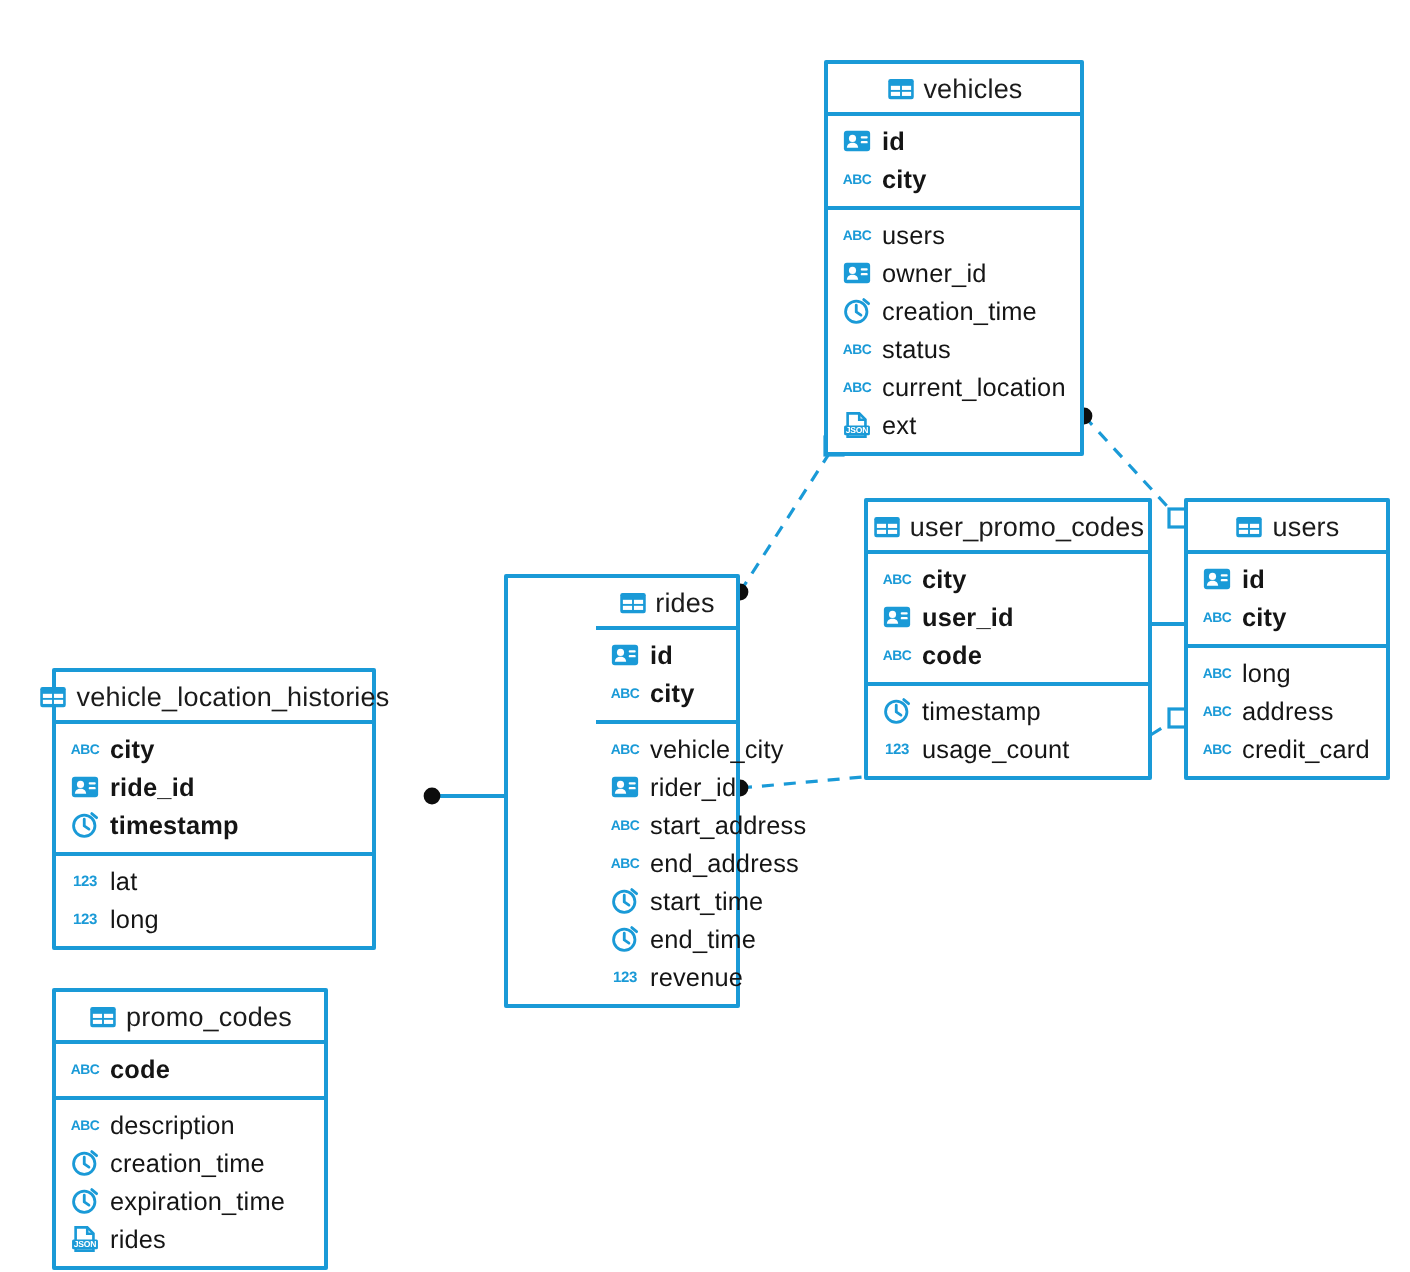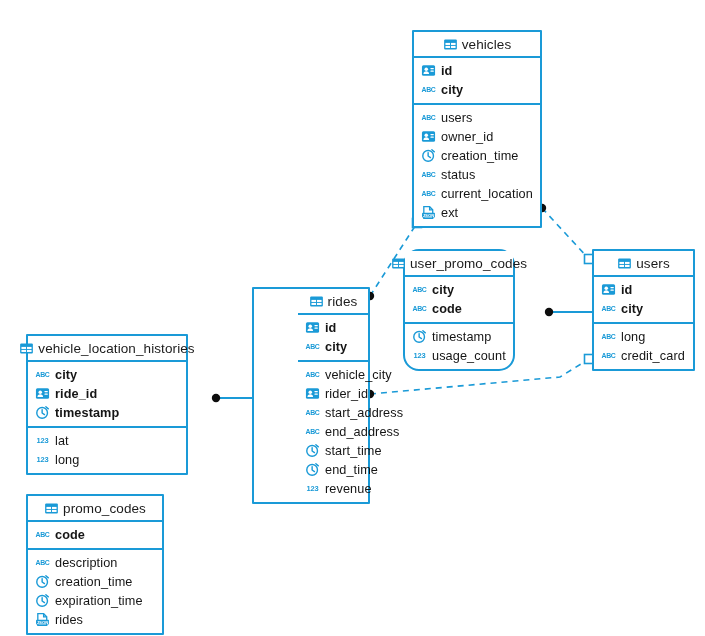--- a/index.html
+++ b/index.html
@@ -176,40 +176,50 @@
           <svg class="ficon" viewBox="0 0 16 16">
             <path d="M3 1.8h6.2l3.3 3.3v9.1H3z" fill="none" stroke="#1a9ad7" stroke-width="1.4"></path>
             <path d="M9.2 1.8v3.4h3.3" fill="none" stroke="#1a9ad7" stroke-width="1.4"></path>
             <rect x="1.1" y="8.2" width="13.8" height="5.2" rx="0.8" fill="#1a9ad7"></rect>
             <text x="8" y="12.5" text-anchor="middle" fill="#fff" font-family="&quot;Liberation Sans&quot;, sans-serif" font-size="4.6" font-weight="bold" letter-spacing="-0.1">JSON</text>
           </svg>
           <span class="field-name">ext</span>
         </div>
       </div>
     </div>
-    <div class="entity" style="left: 403px; top: 249px; width: 112px; border-radius: 16px;">
+    <div class="entity" style="left: 432px; top: 249px; width: 144px;">
       <div class="entity-header">
         <svg class="ficon" viewBox="0 0 16 16">
           <rect x="1.2" y="2.6" width="13.6" height="10.8" rx="1.2" fill="#1a9ad7"></rect>
           <rect x="2.6" y="6.3" width="4.9" height="2.2" fill="#fff"></rect>
           <rect x="8.5" y="6.3" width="4.9" height="2.2" fill="#fff"></rect>
           <rect x="2.6" y="9.5" width="4.9" height="2.2" fill="#fff"></rect>
           <rect x="8.5" y="9.5" width="4.9" height="2.2" fill="#fff"></rect>
         </svg>
         <span class="entity-title">user_promo_codes</span>
       </div>
       <div class="section keys">
         <div class="field">
           <svg class="ficon" viewBox="0 0 16 16">
             <text x="8" y="10.4" text-anchor="middle" fill="#1a9ad7" font-family="&quot;Liberation Sans&quot;, sans-serif" font-size="7.4" font-weight="bold" letter-spacing="-0.3">ABC</text>
           </svg>
           <span class="field-name">city</span>
         </div>
         <div class="field">
           <svg class="ficon" viewBox="0 0 16 16">
+            <rect x="1" y="2.5" width="14" height="11" rx="1.6" fill="#1a9ad7"></rect>
+            <circle cx="5.6" cy="6.6" r="1.9" fill="#fff"></circle>
+            <path d="M2.6 11.6c0-1.7 1.35-2.7 3-2.7s3 1 3 2.7z" fill="#fff"></path>
+            <rect x="10" y="5.4" width="3.7" height="1.25" rx="0.5" fill="#fff"></rect>
+            <rect x="10" y="8" width="3.7" height="1.25" rx="0.5" fill="#fff"></rect>
+          </svg>
+          <span class="field-name">user_id</span>
+        </div>
+        <div class="field">
+          <svg class="ficon" viewBox="0 0 16 16">
             <text x="8" y="10.4" text-anchor="middle" fill="#1a9ad7" font-family="&quot;Liberation Sans&quot;, sans-serif" font-size="7.4" font-weight="bold" letter-spacing="-0.3">ABC</text>
           </svg>
           <span class="field-name">code</span>
         </div>
       </div>
       <div class="section cols">
         <div class="field">
           <svg class="ficon" viewBox="0 0 16 16">
             <circle cx="7.6" cy="8.4" r="5.7" fill="none" stroke="#1a9ad7" stroke-width="1.5"></circle>
             <path d="M7.6 4.9v3.6l2.5 1.7" fill="none" stroke="#1a9ad7" stroke-width="1.5" stroke-linecap="round" stroke-linejoin="round"></path>
@@ -253,20 +263,26 @@
           </svg>
           <span class="field-name">city</span>
         </div>
       </div>
       <div class="section cols">
         <div class="field">
           <svg class="ficon" viewBox="0 0 16 16">
             <text x="8" y="10.4" text-anchor="middle" fill="#1a9ad7" font-family="&quot;Liberation Sans&quot;, sans-serif" font-size="7.4" font-weight="bold" letter-spacing="-0.3">ABC</text>
           </svg>
           <span class="field-name">long</span>
+        </div>
+        <div class="field">
+          <svg class="ficon" viewBox="0 0 16 16">
+            <text x="8" y="10.4" text-anchor="middle" fill="#1a9ad7" font-family="&quot;Liberation Sans&quot;, sans-serif" font-size="7.4" font-weight="bold" letter-spacing="-0.3">ABC</text>
+          </svg>
+          <span class="field-name">address</span>
         </div>
         <div class="field">
           <svg class="ficon" viewBox="0 0 16 16">
             <text x="8" y="10.4" text-anchor="middle" fill="#1a9ad7" font-family="&quot;Liberation Sans&quot;, sans-serif" font-size="7.4" font-weight="bold" letter-spacing="-0.3">ABC</text>
           </svg>
           <span class="field-name">credit_card</span>
         </div>
       </div>
     </div>
     <div class="entity" style="left: 252px; top: 287px; width: 118px; padding-left: 44px;">

